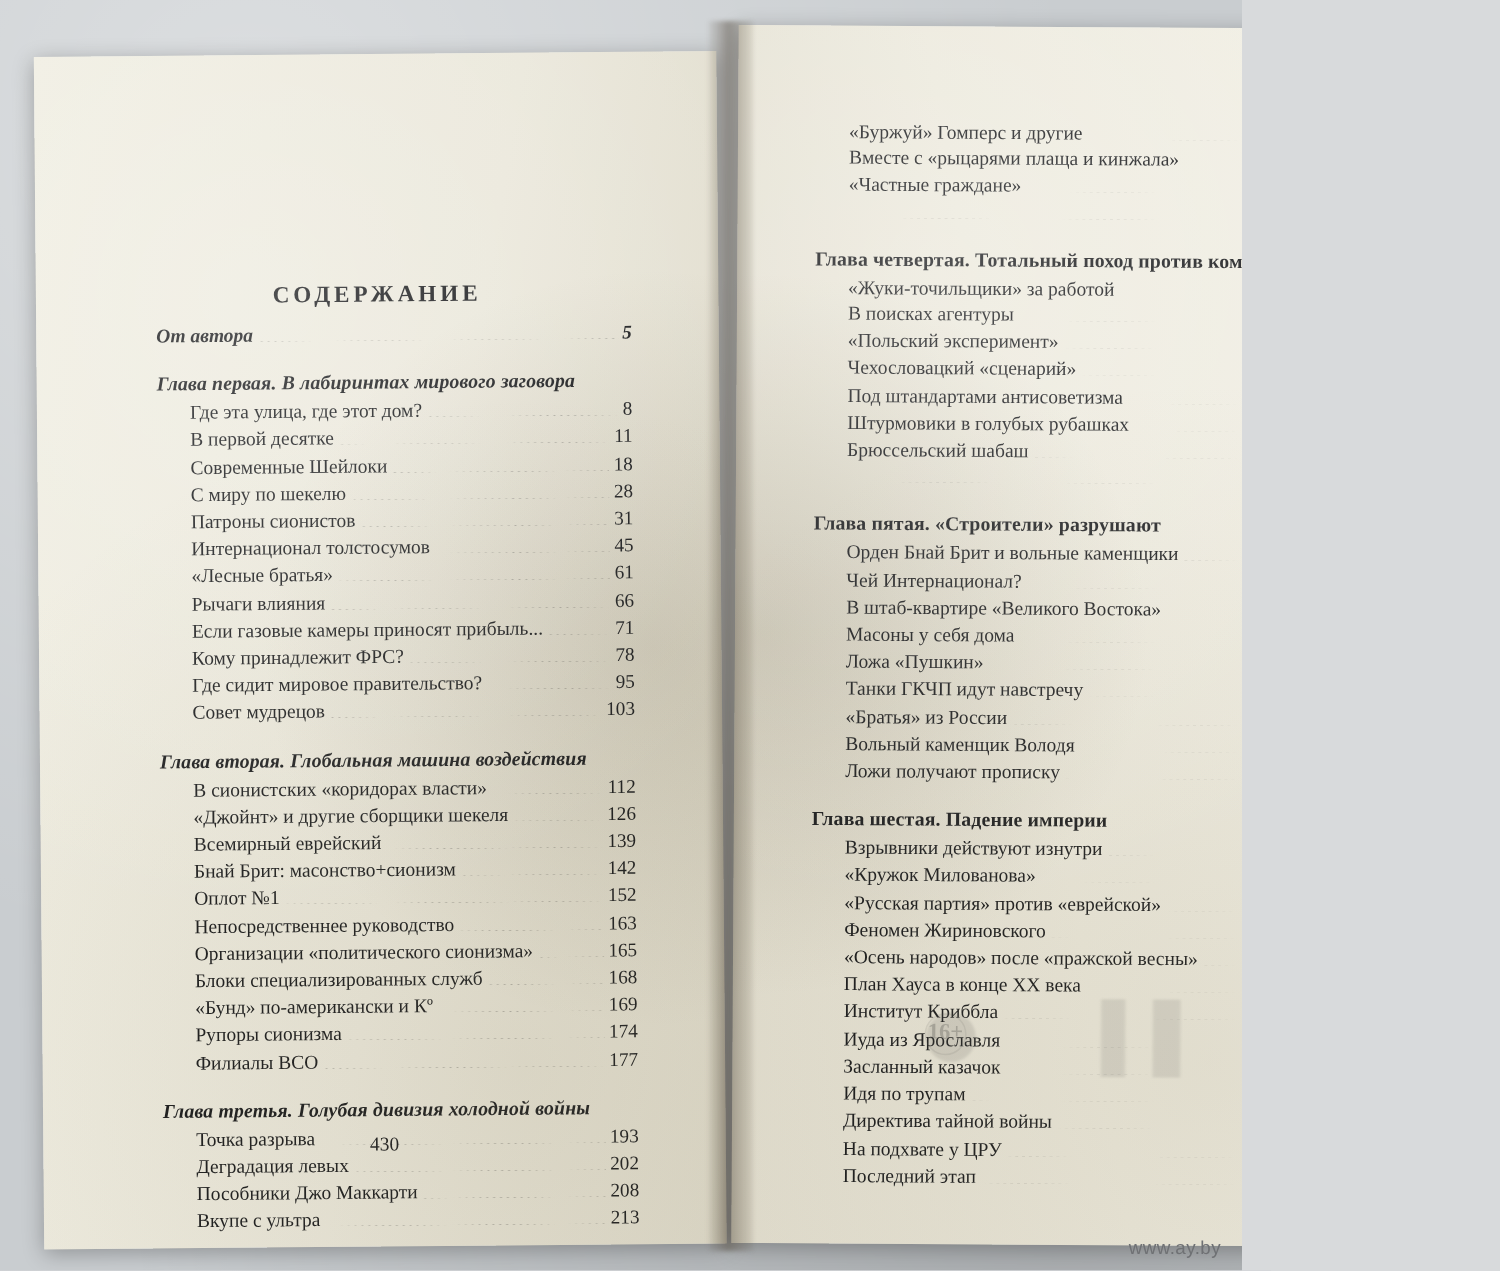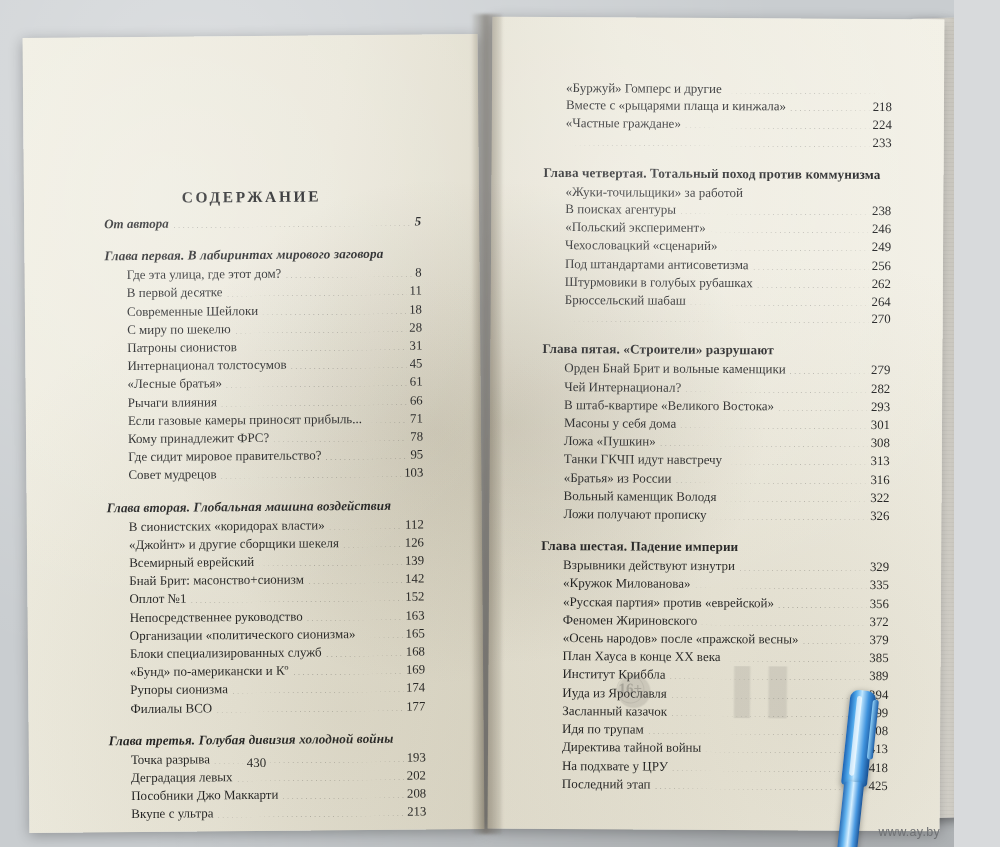--- a/index.html
+++ b/index.html
@@ -2,21 +2,21 @@
 <html><head>
 <meta charset="utf-8">
 <style>
   html, body {
     margin: 0;
     padding: 0;
     background: #d8dadc;
   }
   #photo {
     position: relative;
-    width: 954px;
+    width: 828px;
     height: 847px;
     overflow: hidden;
     background: linear-gradient(180deg, #cfd3d6 0%, #c8cccf 55%, #bfc4c7 100%);
     font-family: "Liberation Serif", serif;
     text-decoration: underline;
   }
 
   
   .desk {
     position: absolute;

